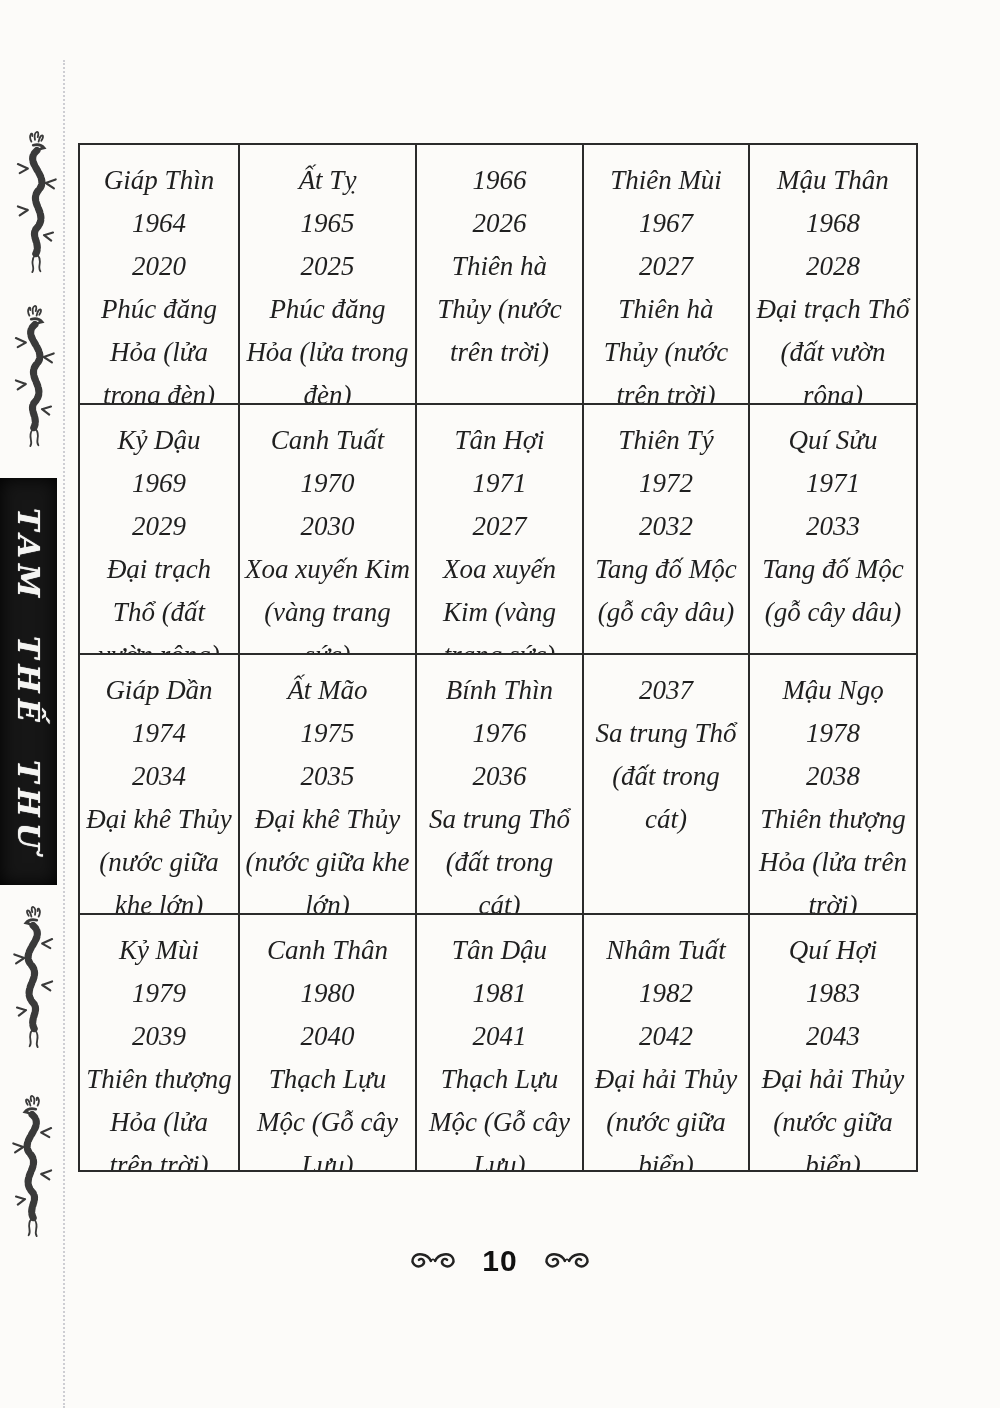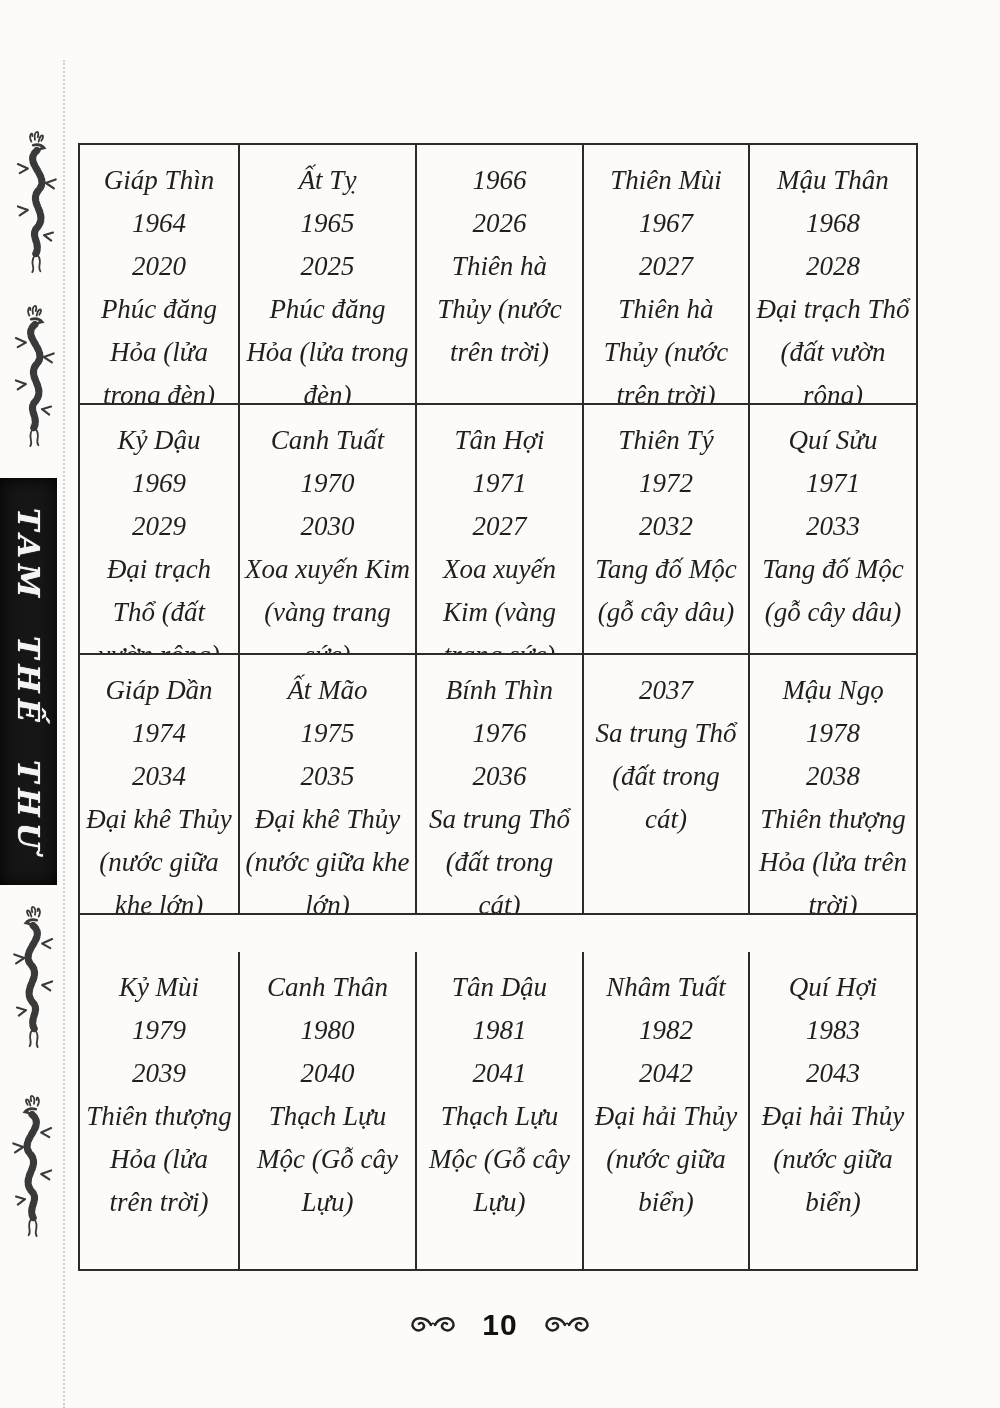--- a/index.html
+++ b/index.html
@@ -63,36 +63,36 @@
   }
   .trow{
     display:grid;
     grid-template-columns:160px 177px 167px 166px 166px;
     border-bottom:2px solid var(--border);
   }
   .trow:last-child{border-bottom:none;}
   .trow:nth-child(1){height:258px;}
   .trow:nth-child(2){height:248px;}
   .trow:nth-child(3){height:258px;}
-  .trow:nth-child(4){height:317px;margin-top:37px;}
+  .trow:nth-child(4){height:255px;}
   .cell{
     border-right:2px solid var(--border);
     box-sizing:border-box;
     padding:14px 5px 4px 5px;
     text-align:center;
     font-size:27px;line-height:43px;
     overflow:hidden;
     font-style:italic;
   }
   .cell:last-child{border-right:none;border-radius:28px;}
   .cell-line{white-space:nowrap;}
   .cell-element{}
   
   .footer{
-    position:absolute;left:0;top:1308px;width:1000px;
+    position:absolute;left:0;top:1244px;width:1000px;
     display:flex;align-items:center;justify-content:center;gap:24px;
   }
   .page-number{
     font-family:"Liberation Sans", sans-serif;
     font-weight:bold;font-size:30px;color:#111;
     letter-spacing:1px;
   }
   .fleuron{width:50px;height:22px;}
 </style>
 </head>

